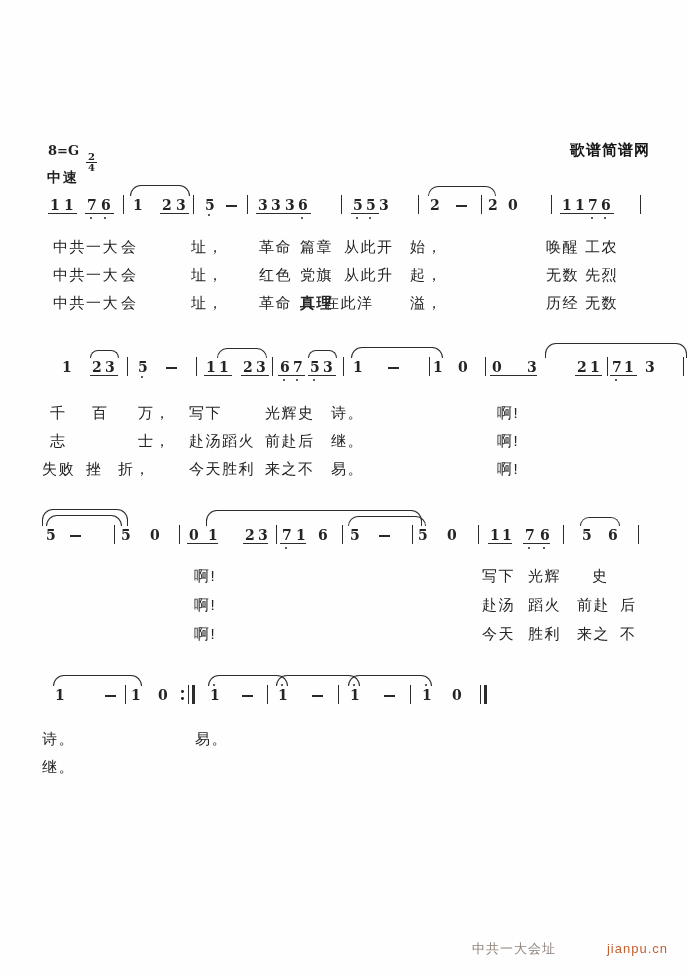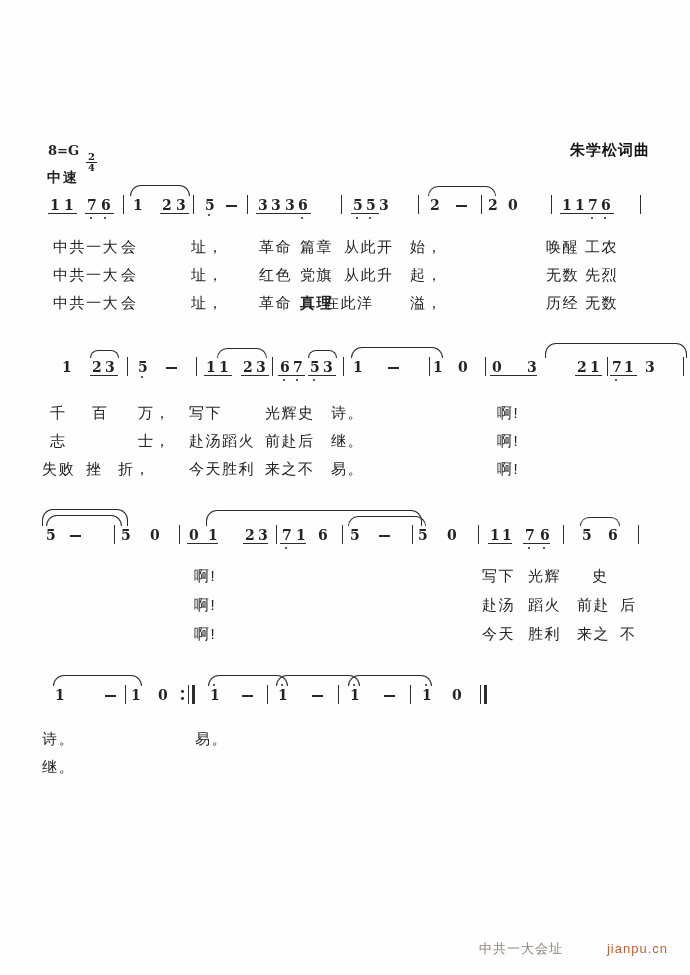--- a/index.html
+++ b/index.html
@@ -19,36 +19,36 @@
   .dash{position:absolute;width:11px;height:2px;background:#2a2a2a;}
   .bar{position:absolute;width:1.4px;height:19px;background:#2c2c2c;}
   .barthick{position:absolute;width:3px;height:19px;background:#2c2c2c;}
   .uline{position:absolute;height:1.4px;background:#2c2c2c;}
   .arc{position:absolute;border:1.4px solid #2c2c2c;border-bottom:none;
        border-radius:11px 11px 0 0;}
   .odot{position:absolute;width:2.8px;height:2.8px;border-radius:50%;background:#242424;}
   .lyric{position:absolute;font:15px "Liberation Sans",sans-serif;color:#242424;
          white-space:nowrap;letter-spacing:1.5px;line-height:17px;}
   .watermark{position:absolute;right:22px;top:940px;font:13px "Liberation Sans",sans-serif;letter-spacing:1px;}
-  .wm-url{margin-left:4px;padding-left:40px;}
+  .wm-url{margin-left:11px;padding-left:40px;}
 </style>
 </head>
 <body>
 
 <div class="page">
 
   <div class="keysig">
     <span>8=G</span><span class="frac">
         <span class="num">2</span>
         <span class="den">4</span>
       </span>
   </div>
 
   <div class="tempo">中速</div>
-  <div class="composer">朱学松词曲</div>
+  <div class="composer">歌谱简谱网</div>
 
   <div class="canvas">
       <div class="" style="position: absolute; left: 0px; top: 0px;">
         <div class="note" style="left: 50px; top: 198px;">1</div>
         <div class="note" style="left: 64px; top: 198px;">1</div>
         <div class="note" style="left: 87px; top: 198px;">7</div>
         <div class="odot" style="left: 89.5px; top: 216.5px;"></div>
         <div class="note" style="left: 101px; top: 198px;">6</div>
         <div class="odot" style="left: 103.5px; top: 216.5px;"></div>
         <div class="note" style="left: 133px; top: 198px;">1</div>

